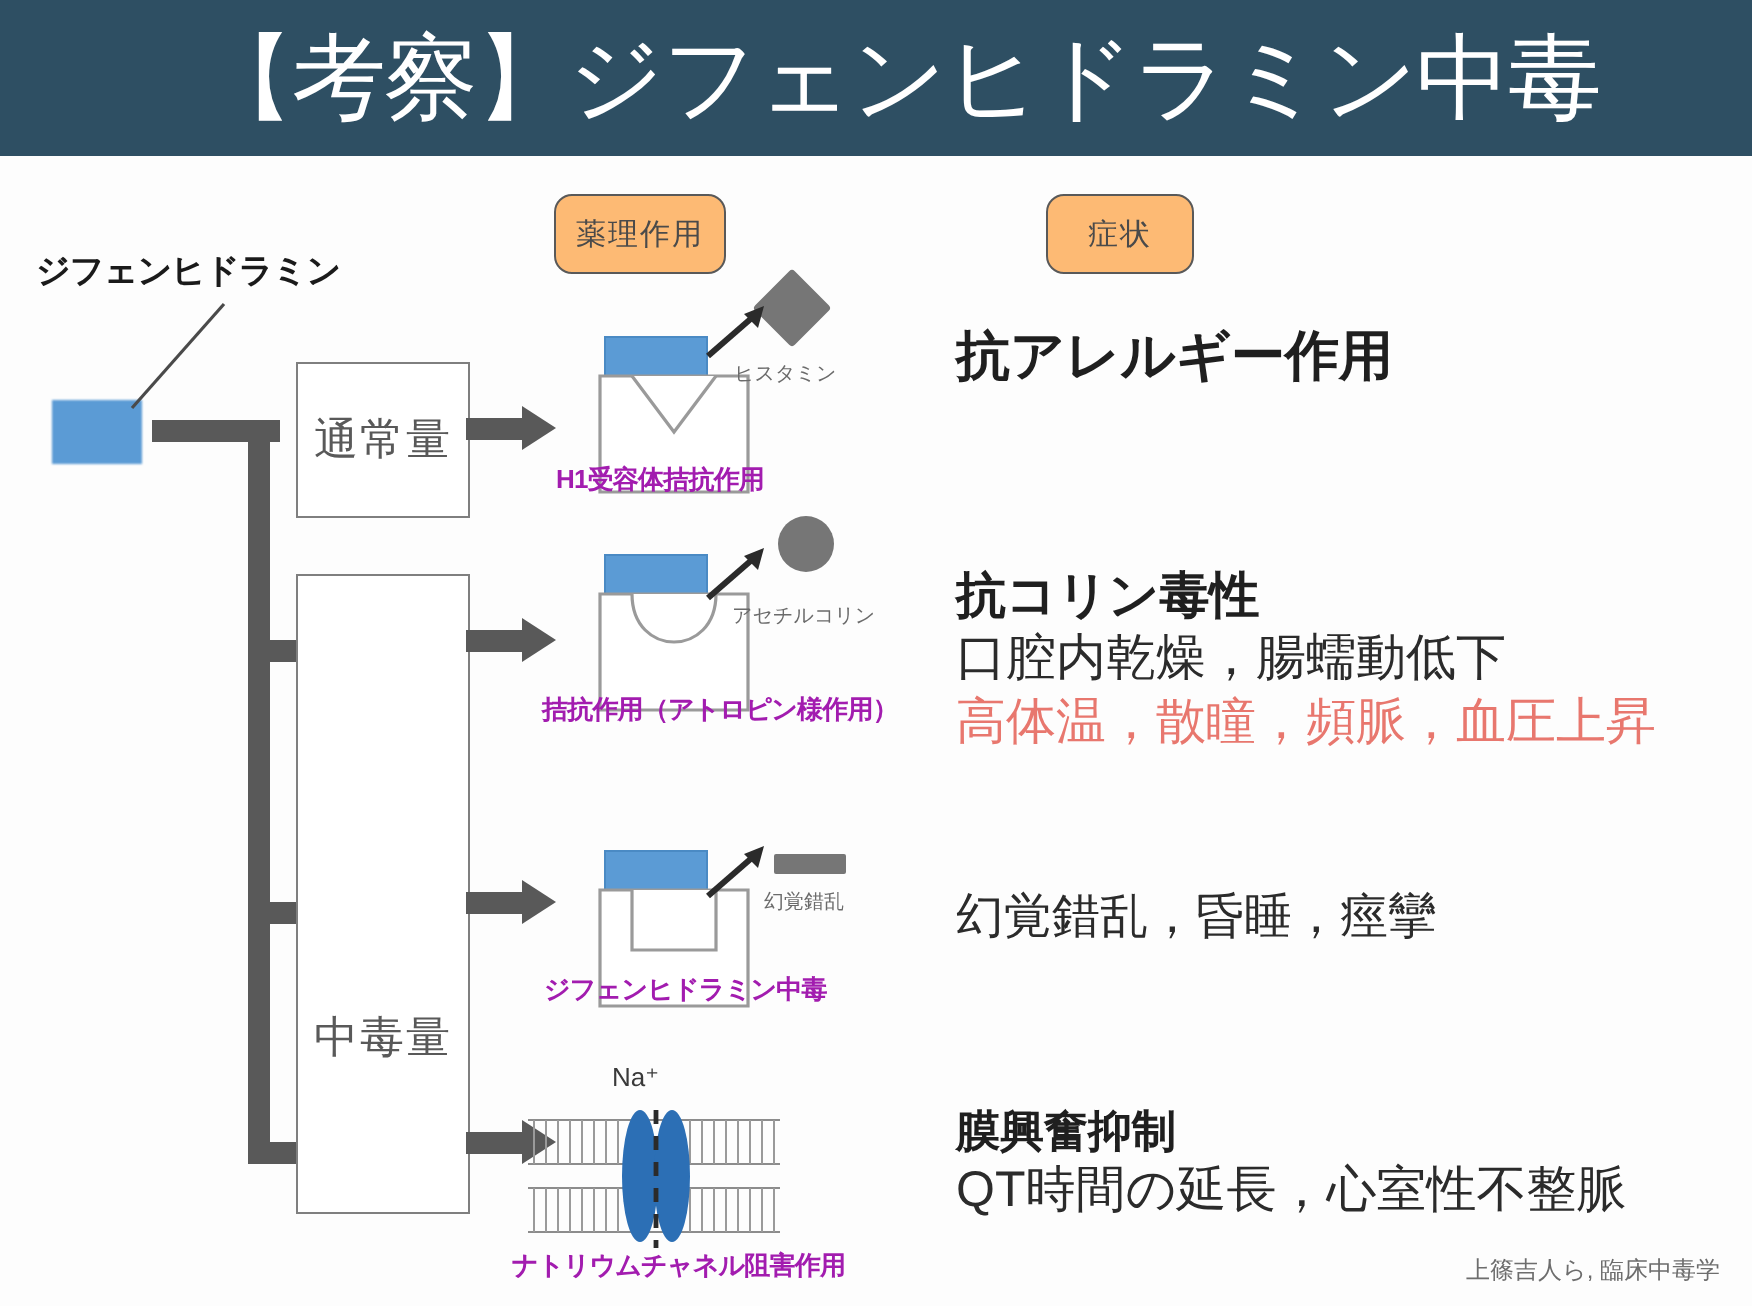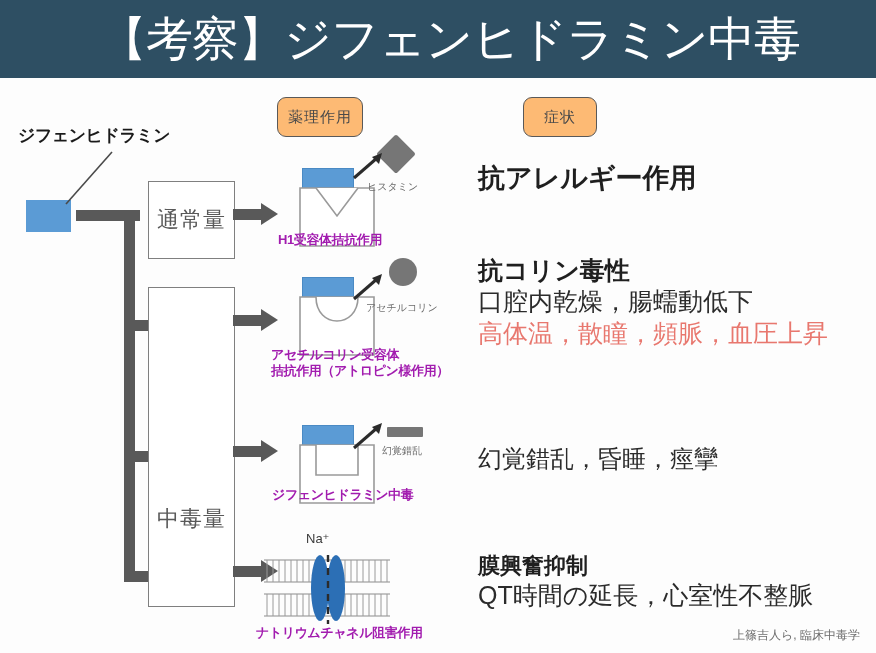--- a/index.html
+++ b/index.html
@@ -166,21 +166,21 @@
     color:#1f1f1f;font-weight:bold;letter-spacing:0px;white-space:nowrap;
   }
   .sym-line{
     color:#2b2b2b;white-space:nowrap;letter-spacing:0px;
   }
   .sym-line.red{color:#e8776e;}
 
   #sym-allergy{top:160px;}
   #sym-allergy .sym-head{font-size:27px;}
 
-  #sym-anticholinergic{top:256px;}
+  #sym-anticholinergic{top:284px;}
   #sym-anticholinergic .sym-head{font-size:25px;line-height:1.15;}
   #sym-anticholinergic .sym-line{font-size:25px;line-height:1.28;}
 
   #sym-sedation{top:443px;}
   #sym-sedation .sym-head{font-size:22px;line-height:1.2;}
   #sym-sedation .sym-line{font-size:24px;line-height:1.3;}
 
   #sym-membrane{top:553px;}
   #sym-membrane .sym-head{font-size:22px;line-height:1.2;}
   #sym-membrane .sym-line{font-size:25px;line-height:1.3;}
@@ -264,21 +264,20 @@
       </svg>
     </div>
   </div>
   <div class="ligand lig-circle" id="lig-ach"></div>
   <svg class="up-arrow" id="uar-ach" width="32" height="28" viewBox="0 0 32 28">
     <line x1="2" y1="26" x2="25" y2="6" stroke="#2b2b2b" stroke-width="3"></line>
     <path d="M30 1 L20 5 L27 12 Z" fill="#2b2b2b"></path>
   </svg>
   <div class="lig-label" id="lab-ach">アセチルコリン</div>
   <div class="rec-caption" id="cap-ach">
-    <div>アセチルコリン受容体</div>
     <div>拮抗作用（アトロピン様作用）</div>
   </div>
 
   <div class="receptor" id="rec-dop">
     <div class="rec-drug"></div>
     <div class="rec-body">
       <svg width="78" height="62" viewBox="0 0 78 62">
         <path d="M2 2 H76 V60 H2 Z" fill="#ffffff" stroke="#9a9a9a" stroke-width="1.6"></path>
         <path d="M18 2 V32 H60 V2" fill="#ffffff" stroke="#9a9a9a" stroke-width="1.6"></path>
       </svg>

